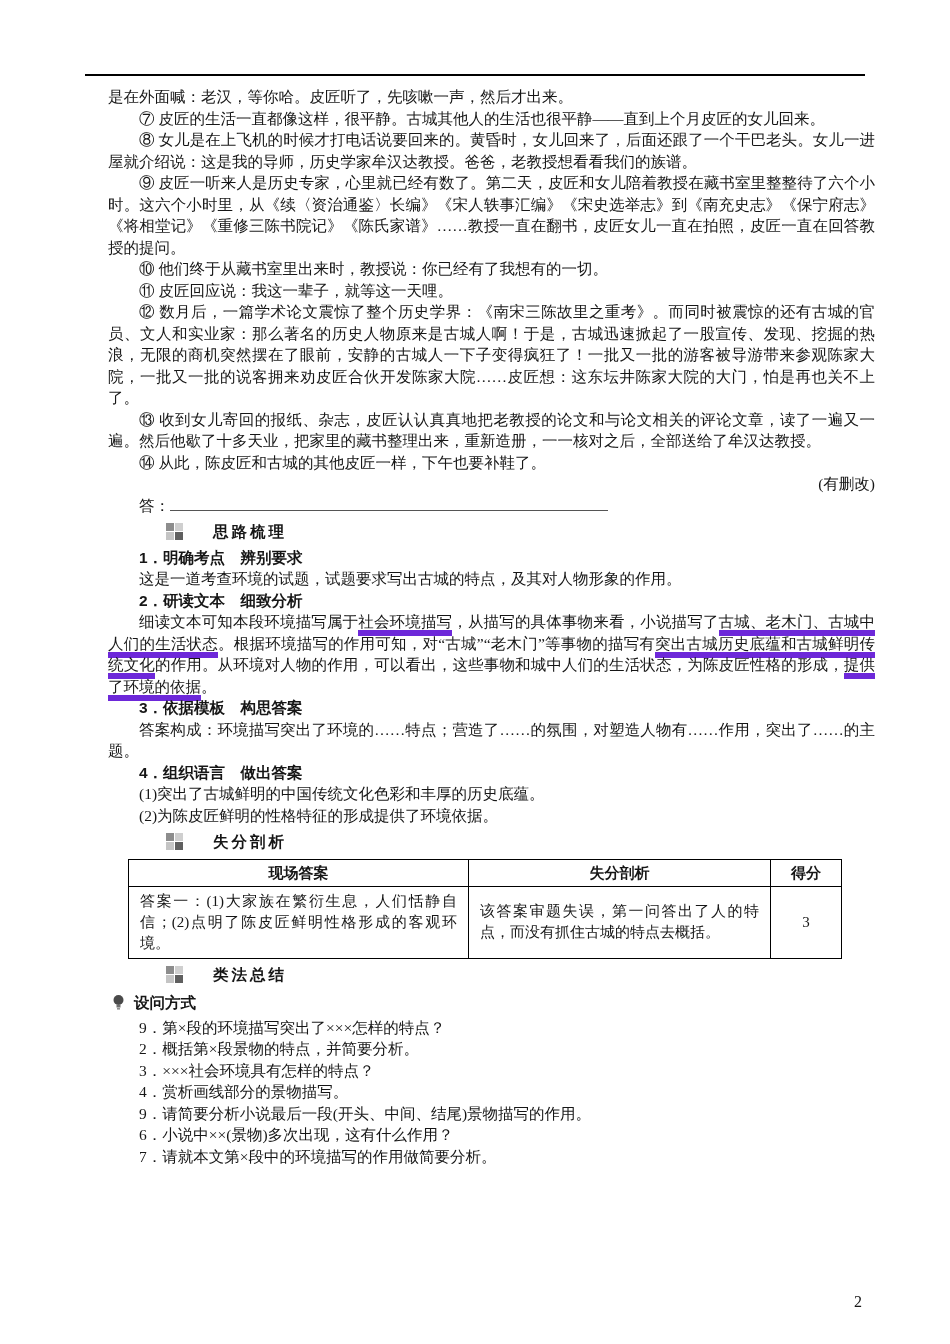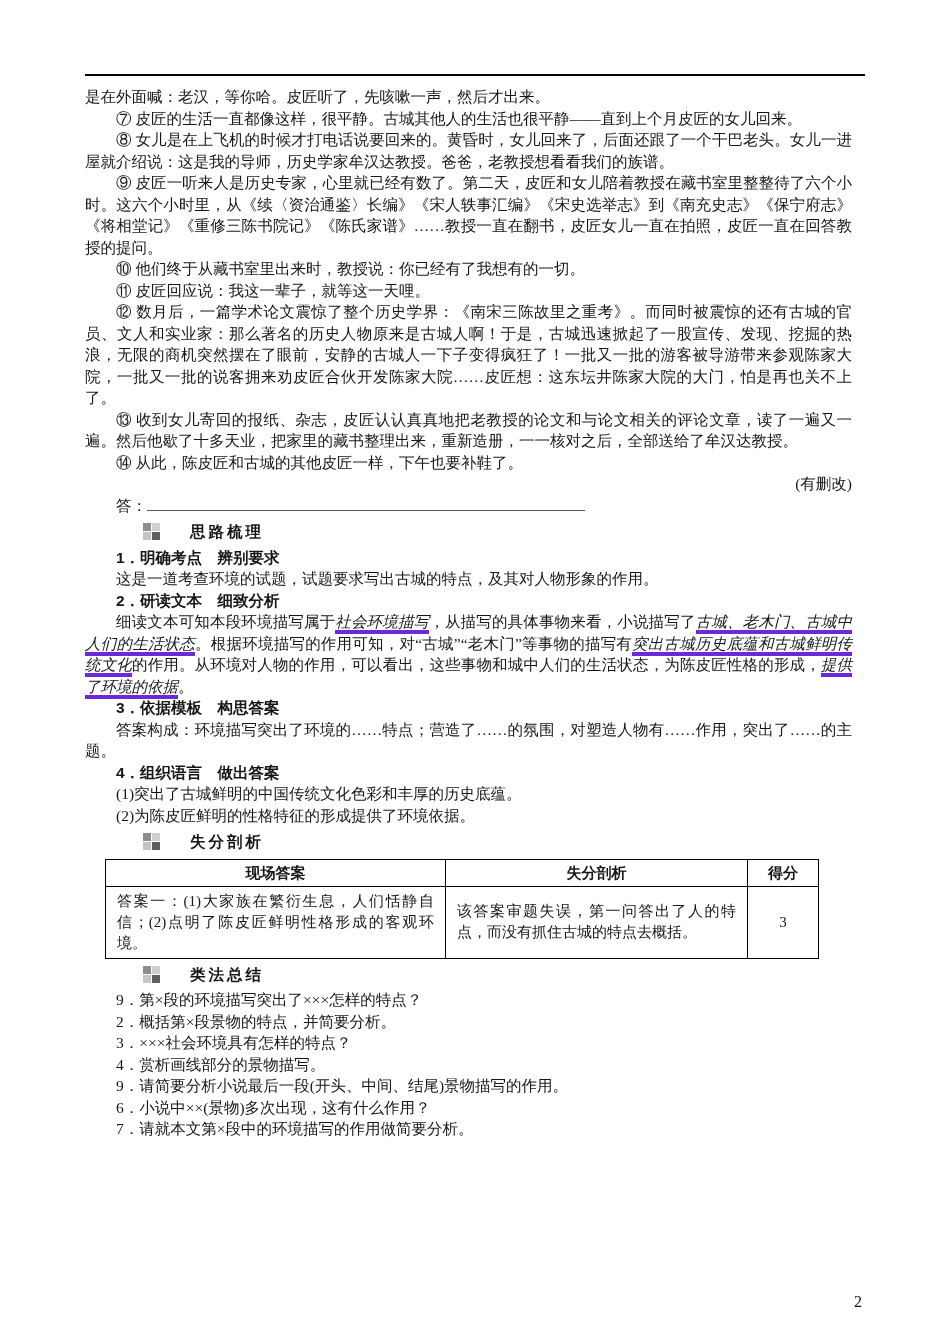--- a/index.html
+++ b/index.html
@@ -8,21 +8,21 @@
     width: 950px; height: 1344px;
     background: #ffffff; color: #161616;
     font-family: "Liberation Serif", "DejaVu Serif", serif;
     font-size: 15.5px; line-height: 21.5px;
     position: relative; overflow: hidden;
   }
   .top-rule {
     position: absolute; left: 85px; top: 74px; width: 780px;
     border-top: 2px solid #000;
   }
-  .content { position: absolute; left: 85px; top: 86px; width: 767px; }
+  .content { position: absolute; left: 108px; top: 86px; width: 767px; }
   p { margin: 0; text-align: justify; }
   .indent { text-indent: 2em; }
   .credit { text-align: right; }
   .blank {
     display: inline-block; width: 438px; height: 15px;
     border-bottom: 1px solid #555; vertical-align: baseline;
   }
   .section-header { margin: 5px 0 4px 10px; display: flex; align-items: center; padding-left: 48px; }
   .section-title {
     font-weight: bold; letter-spacing: 3px;
@@ -30,21 +30,21 @@
   }
   .grid-icon {
     display: inline-block; width: 17px; height: 17px; margin-right: 30px;
     background:
       linear-gradient(#8d8d8d, #8d8d8d) 0 0 / 8px 8px no-repeat,
       linear-gradient(#cfcfcf, #cfcfcf) 9px 0 / 8px 8px no-repeat,
       linear-gradient(#c4c4c4, #c4c4c4) 0 9px / 8px 8px no-repeat,
       linear-gradient(#5f5f5f, #5f5f5f) 9px 9px / 8px 8px no-repeat;
   }
   .step { font-weight: bold; font-family: "Liberation Sans", "DejaVu Sans", sans-serif; }
-  .u { border-bottom: 4px solid #6d28d9; font-style: italic; }
+  .u { border-bottom: 6px solid #6d28d9; }
   table.analysis-table {
     border-collapse: collapse; table-layout: fixed;
     width: 713px; margin: 6px 0 4px 20px;
   }
   .analysis-table col.c1 { width: 340px; }
   .analysis-table col.c2 { width: 302px; }
   .analysis-table col.c3 { width: 71px; }
   .analysis-table th, .analysis-table td {
     border: 1.5px solid #000; line-height: 21px; font-size: 15px;
   }
@@ -120,20 +120,28 @@
           <td class="score">3</td>
         </tr>
       </tbody>
     </table>
 
     <div class="section-header">
       <span class="grid-icon"></span>
       <span class="section-title">类法总结</span>
     </div>
 
+    <div class="prompt-row">
+      <svg width="13" height="17" viewBox="0 0 13 17">
+        <circle cx="6.5" cy="6" r="5" fill="#4a4a4a"></circle>
+        <rect x="4.5" y="10.5" width="4" height="3" fill="#6e6e6e"></rect>
+        <rect x="5" y="14" width="3" height="1.6" fill="#909090"></rect>
+      </svg>
+      <span class="prompt-title">设问方式</span>
+    </div>
 
     <p class="indent">9．第×段的环境描写突出了×××怎样的特点？</p>
     <p class="indent">2．概括第×段景物的特点，并简要分析。</p>
     <p class="indent">3．×××社会环境具有怎样的特点？</p>
     <p class="indent">4．赏析画线部分的景物描写。</p>
     <p class="indent">9．请简要分析小说最后一段(开头、中间、结尾)景物描写的作用。</p>
     <p class="indent">6．小说中××(景物)多次出现，这有什么作用？</p>
     <p class="indent">7．请就本文第×段中的环境描写的作用做简要分析。</p>
   </div>
 

